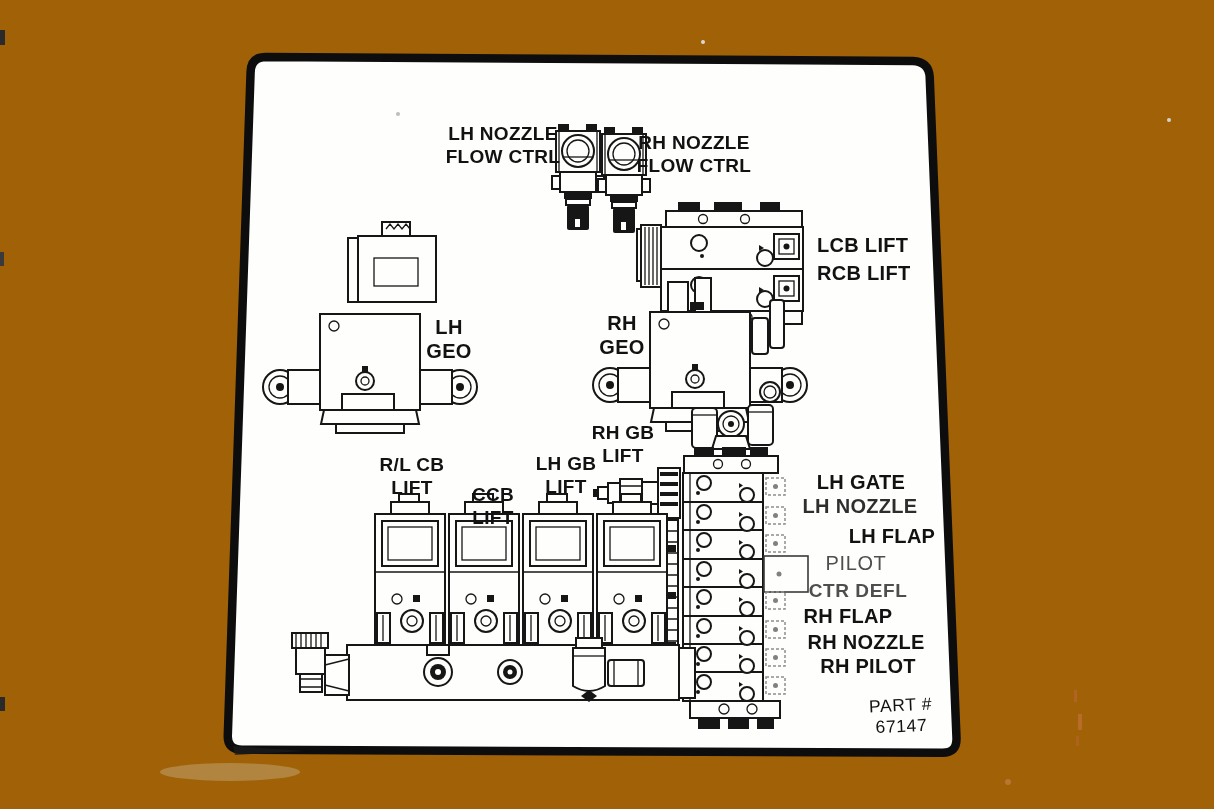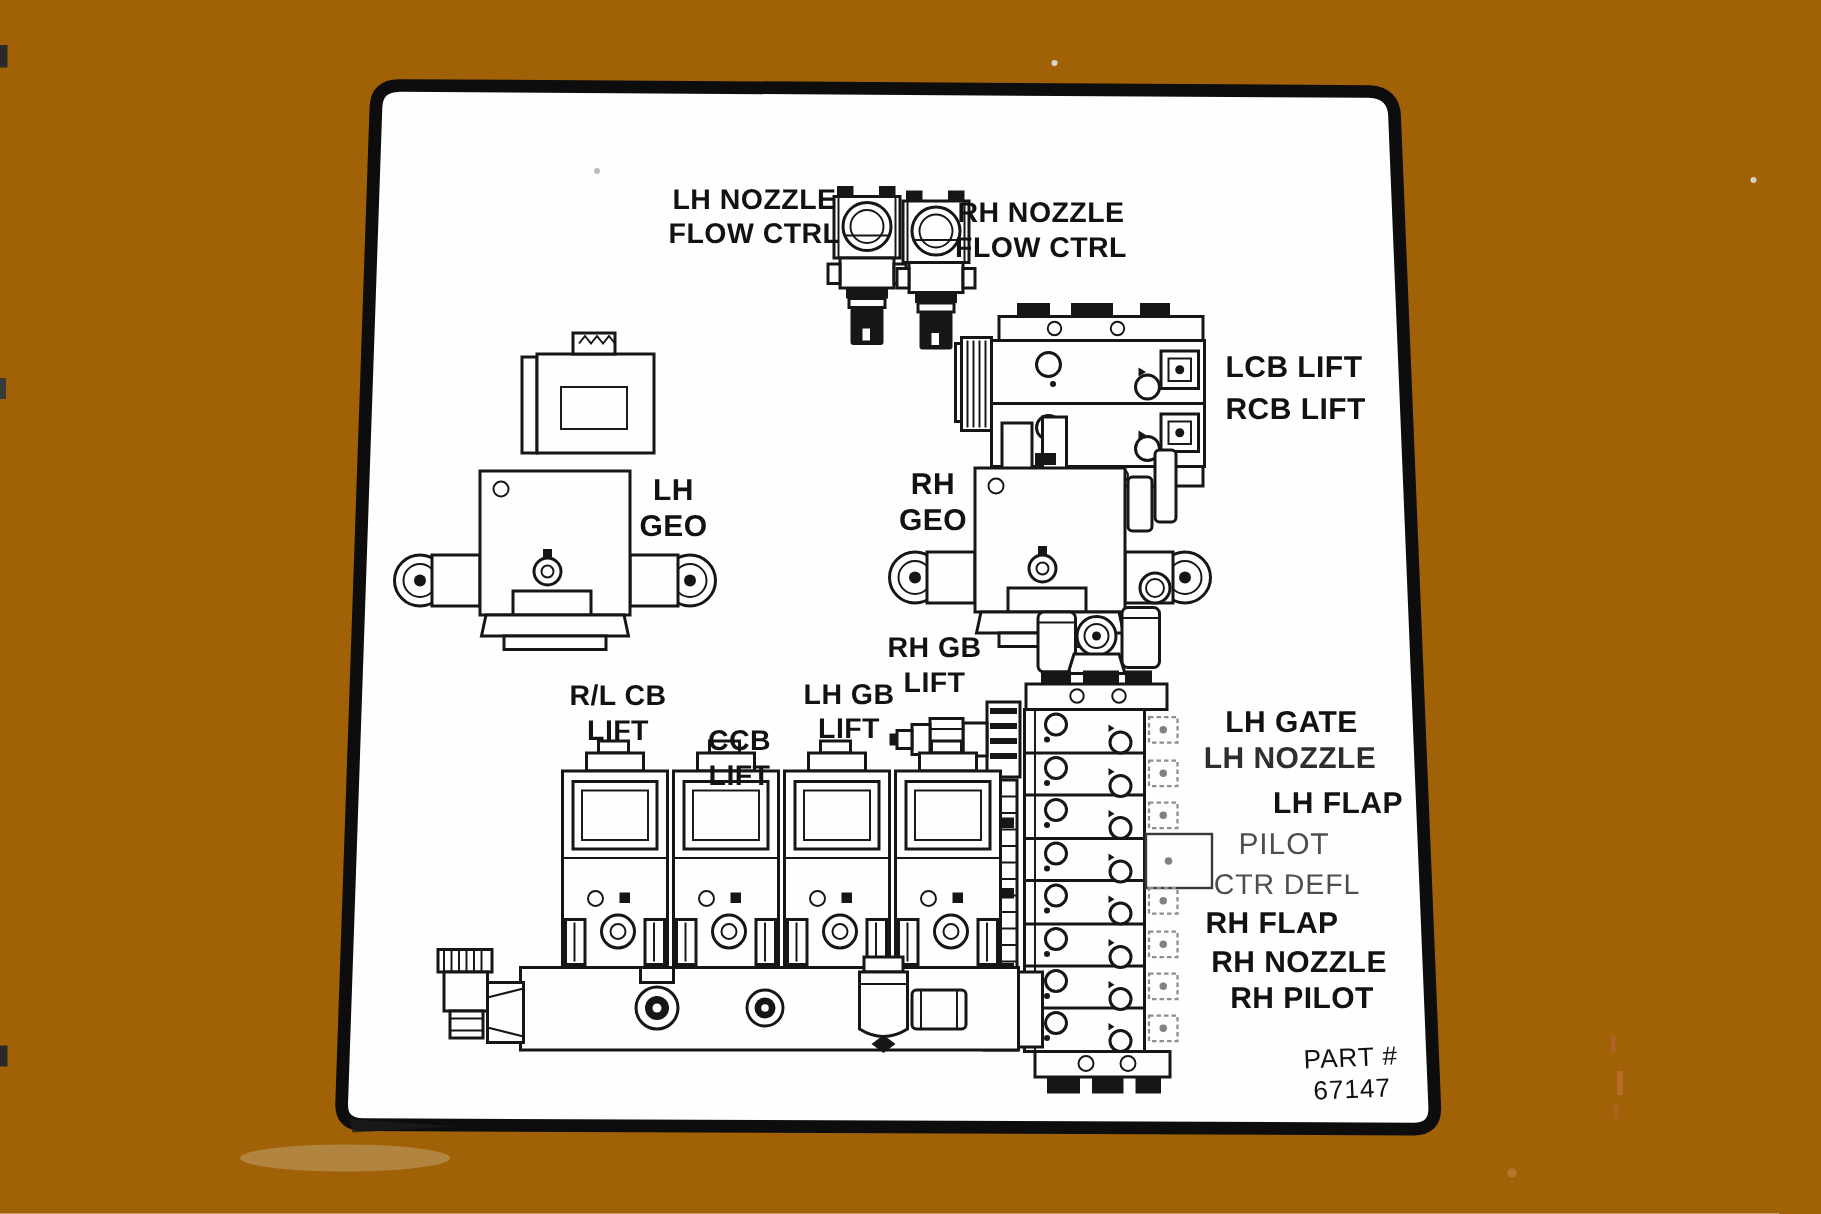--- a/index.html
+++ b/index.html
@@ -354,21 +354,21 @@
 </div>
 <div class="lbl" style="left:566px;top:452px;">
   <div>LH GB</div>
   <div>LIFT</div>
 </div>
 
 <div class="lbl fs20" style="left:861px;top:470px;">LH GATE</div>
 <div class="lbl fs20" style="left:860px;top:494px;opacity:.88;">LH NOZZLE</div>
 <div class="lbl fs20" style="left:860px;top:524px;margin-left:32px;">LH FLAP</div>
 <div class="lbl fs20 light" style="left:856px;top:551px;">PILOT</div>
-<div class="lbl light" style="left:858px;top:579px;font-size:19px;">CTR DEFL</div>
+<div class="lbl light" style="left:858px;top:579px;font-size:19px;font-weight:bold;">CTR DEFL</div>
 <div class="lbl fs20" style="left:848px;top:604px;">RH FLAP</div>
 <div class="lbl fs20" style="left:866px;top:630px;">RH NOZZLE</div>
 <div class="lbl fs20" style="left:868px;top:654px;">RH PILOT</div>
 
 <div class="lbl part" style="left:901px;top:695px;">
   <div>PART #</div>
   <div>67147</div>
 </div>
 
 </div>

